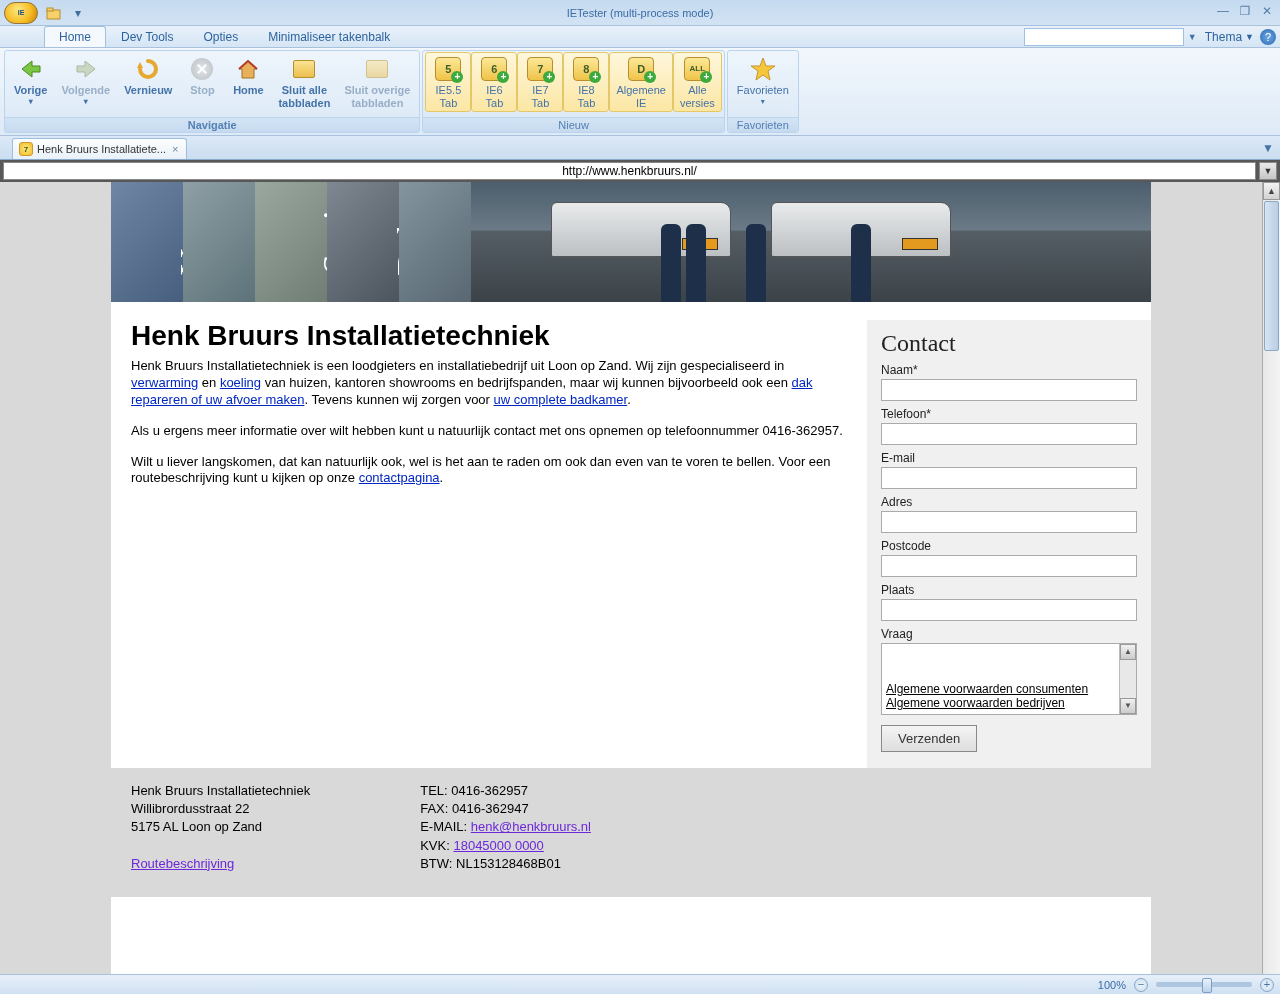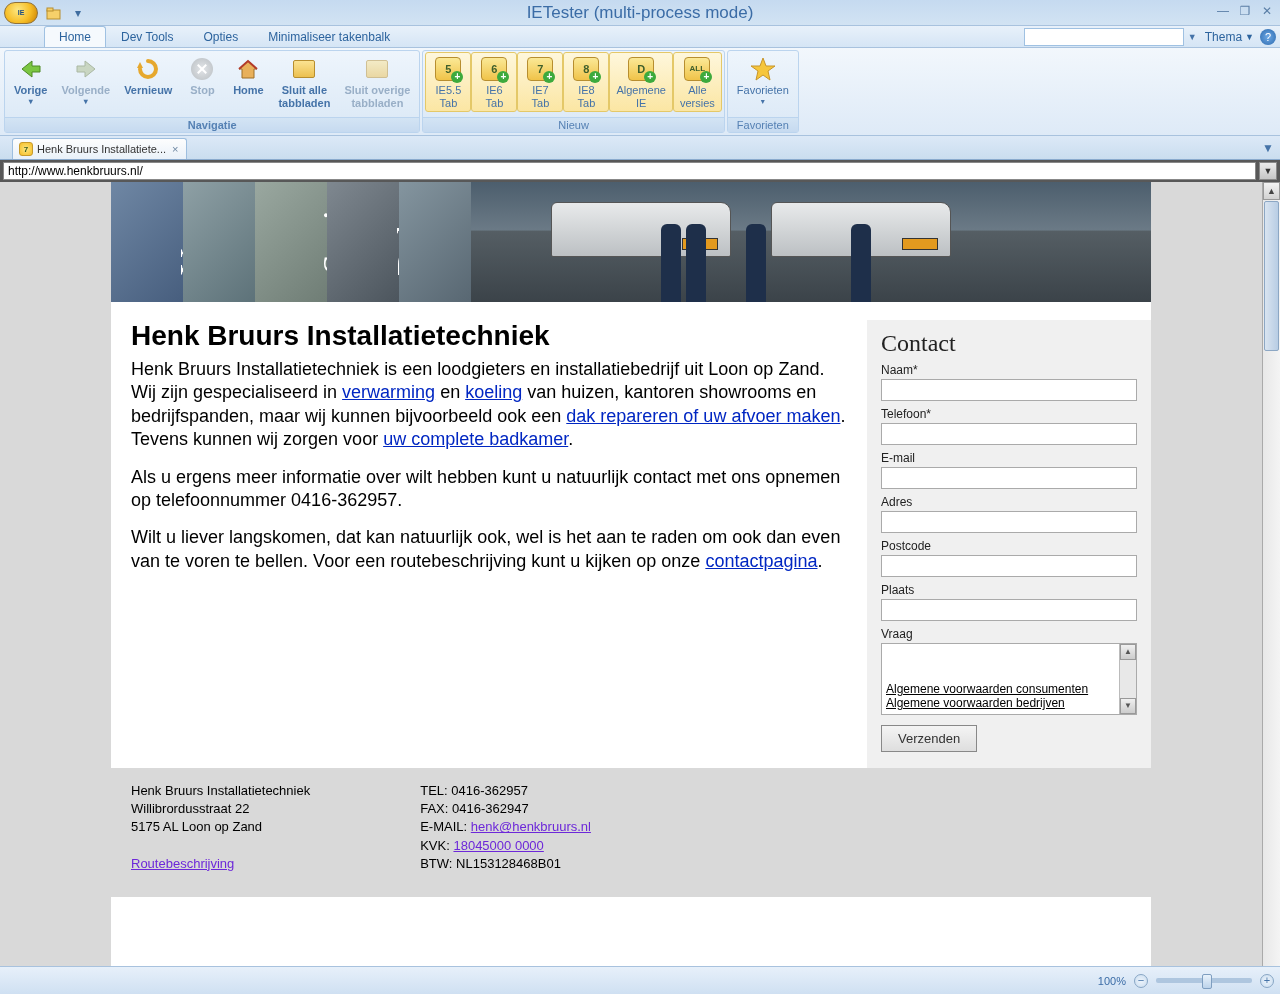--- a/index.html
+++ b/index.html
@@ -24,21 +24,21 @@
   width: 34px; height: 22px;
   margin-left: 4px;
   background: radial-gradient(circle at 40% 35%, #FCE782 0%, #F6BD26 55%, #C77E00 100%);
   border: 1px solid #90723A;
   border-radius: 11px 11px 11px 11px / 11px 11px 11px 11px;
   display: flex; align-items: center; justify-content:center;
   font-size: 7px; font-weight: bold; color: #1B4B80;
 }
 .qat { display:flex; align-items:center; margin-left:6px; gap:4px;}
 .qat-btn { width:20px; height:20px; display:flex; align-items:center; justify-content:center; color:#3F6DA0; }
-.app-title { position:absolute; left:50%; transform:translateX(-50%); color:#3B6CA6; font-size:17px;text-align:center;}
+.app-title { position:absolute; left:50%; transform:translateX(-50%); color:#3B6CA6; font-size:11px;text-align:center;}
 .win-controls { position:absolute; right:4px; top:4px; display:flex; gap:4px; color:#5A7EA6;}
 .win-controls span { width:18px; text-align:center; cursor:default; font-size:12px; }
 
 .menubar {
   height: 22px;
   background: linear-gradient(to bottom, #E8F1FA, #D5E5F5);
   display:flex; align-items:stretch;
   border-bottom:1px solid #A8C2DE;
   padding-left:44px;
   position:relative;
@@ -74,21 +74,21 @@
 .rbtn .lbl { white-space:pre-line;}
 .arrow-down { font-size:8px; color:#4573A8;}
 
 .tabstrip { height:24px; background:linear-gradient(to bottom,#DCE9F7,#CADDEF); border-bottom:1px solid #8AAACD; display:flex; align-items:flex-end; padding-left:12px; position:relative;}
 .doctab { height:21px; background:linear-gradient(to bottom,#FDFDFD,#E9F1F9); border:1px solid #9DBEDF; border-bottom:none; border-radius:3px 3px 0 0; display:flex; align-items:center; gap:4px; padding:0 6px; font-size:11px; color:#333;}
 .doctab .tabico { width:14px; height:14px; background:radial-gradient(circle,#FCE782,#F6BD26); border-radius:3px; border:1px solid #C79A2B; font-size:8px; display:flex; align-items:center; justify-content:center; color:#3B5C1F; font-weight:bold;}
 .doctab .close { color:#6E88A2; padding:0 2px;}
 .tabstrip .drop { position:absolute; right:6px; top:5px; color:#4573A8;}
 
 .addrbar { height:22px; background:#585858; display:flex; align-items:center; padding:2px 3px; gap:3px;}
-.addrbar input { flex:1; height:18px; border:1px solid #888; background:#fff; font-size:12px; padding:0 4px; font-family:Tahoma,Arial;}
+.addrbar input { flex:1; height:18px; border:1px solid #888; background:#fff; font-size:12px; padding:0 4px; font-family:Tahoma,Arial;text-align:center;}
 .addrbar .vscroll { width:18px; height:18px; background:linear-gradient(to bottom,#EAEAEA,#C6C6C6); border:1px solid #888; display:flex; align-items:center; justify-content:center; font-size:9px; color:#333;}
 
 .content-wrap { position:relative; height: calc(994px - 26px - 22px - 88px - 24px - 22px - 20px); background:#585858; }
 .content-scroll { position:absolute; inset:0; right:18px; overflow:hidden; background:#F0F0F0;}
 .big-scrollbar { position:absolute; right:0; top:0; bottom:0; width:18px; background:linear-gradient(to right,#E8E8E8,#F4F4F4); border-left:1px solid #AAA;}
 .big-scrollbar .arrow { height:18px; background:linear-gradient(to bottom,#F3F3F3,#D2D2D2); border:1px solid #999; display:flex; align-items:center; justify-content:center; font-size:9px; color:#444;}
 .big-scrollbar .thumb { height:150px; margin:1px; background:linear-gradient(to right,#D9E4F0,#B8CDE4); border:1px solid #8CA7C4; border-radius:2px;}
 
 .page {
   width:1040px;
@@ -105,41 +105,41 @@
 .bt4{background:linear-gradient(135deg,#7F8890,#4C555D);} 
 .bt5{background:linear-gradient(135deg,#84959F,#586772);}
 .banner-photo { flex:1; background:linear-gradient(to bottom,#4C5E6D 0%,#6B7A86 40%,#555E64 41%,#3B4349 100%); position:relative;}
 .van { position:absolute; bottom:45px; width:180px; height:55px; background:linear-gradient(to bottom,#E8EAEB,#BCC0C3); border-radius:6px 10px 2px 2px; border:1px solid #555; }
 .van::after{content:""; position:absolute; right:12px; bottom:6px; width:34px; height:10px; background:#E39A1F; border:1px solid #333;}
 .person { position:absolute; bottom:0; width:20px; height:78px; background:#1E2F4A; border-radius:6px 6px 0 0;}
 
 .page-body { display:flex; padding:18px 0 0 0; background:#fff;}
 .page-article { flex:1; padding:0 20px 20px 20px;}
 .page-article h1 { font-family:Arial; font-size:28px; font-weight:bold; color:#000; margin-bottom:6px;}
-.page-article p { font-size:18px; line-height:1.3; color:#000; margin-bottom:14px;}
+.page-article p { font-size:13px; line-height:1.3; color:#000; margin-bottom:14px;}
 .page-article a { color:#0026C2; text-decoration:underline;}
 .page-aside { width:284px; background:#F0F0F0; padding:10px 14px 16px 14px;}
 .page-aside h2 { font-family:Georgia,serif; font-size:24px; font-weight:normal; color:#222; margin-bottom:6px;}
 .fld-label { font-size:12px; color:#222; margin-top:6px; display:block;}
 .fld-input { width:100%; height:22px; border:1px solid #AAA; background:#fff; margin-top:2px;}
 .fld-textarea { width:100%; height:72px; border:1px solid #AAA; background:#fff; margin-top:2px; position:relative;}
 .ta-scroll { position:absolute; right:0; top:0; bottom:0; width:17px; background:#E8E8E8; border-left:1px solid #bbb;}
 .ta-scroll .ar{height:16px;background:linear-gradient(#F0F0F0,#CCC);border:1px solid #999;font-size:8px;text-align:center;line-height:14px;color:#555;}
 .ta-links { position:absolute; left:4px; bottom:4px; font-size:12px;}
 .ta-links a{color:#000000;text-decoration:underline;display:block;}
 .submit-btn { margin-top:10px; padding:5px 16px; background:linear-gradient(to bottom,#F4F4F4,#DEDEDE); border:1px solid #888; font-size:13px; color:#333; cursor:pointer;}
 
 .page-footer-gray { background:#D9D9D9; display:flex; padding:14px 20px 24px 20px; gap:110px; font-size:13px; align-items:flex-start;}
 .page-footer-gray .col { line-height:1.4;}
 .page-footer-gray a { color:#6d28d9; text-decoration:underline;}
 .foot-white { height:150px; background:#fff;}
 
 .statusbar {
   position:absolute; left:0; right:0; bottom:0;
-  height:28px;
+  height:20px;
   background:linear-gradient(to bottom,#E7F0FA,#CFE0F2);
   border-top:1px solid #A8C2DE;
   display:flex; align-items:center; justify-content:flex-end;
   padding:0 6px; gap:8px; font-size:11px; color:#3B6CA6;
 }
 .zoom-slider { width:96px; height:5px; background:#AEC6DF; position:relative; border-radius:2px;}
 .zoom-slider::after{content:"";position:absolute;left:48%;top:-4px;width:8px;height:13px;background:linear-gradient(#E9F2FB,#BCD3EA);border:1px solid #7E9EC0;border-radius:2px;}
 .zbtn{width:14px;height:14px;border-radius:50%;border:1px solid #88A6C5;display:flex;align-items:center;justify-content:center;background:radial-gradient(#EDF4FB,#C9DCEF);color:#4573A8;font-size:11px;line-height:1;}
 
 

